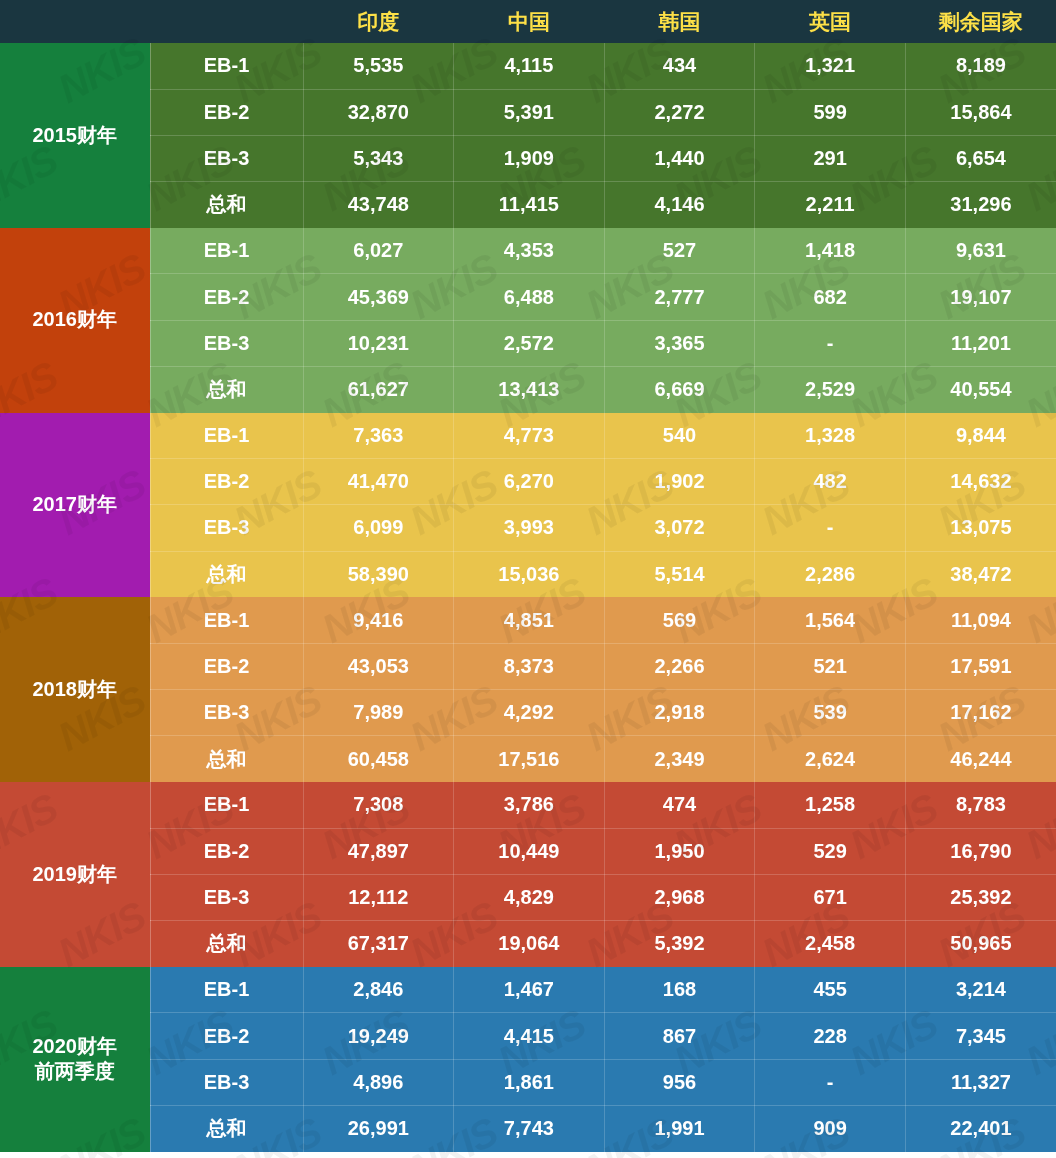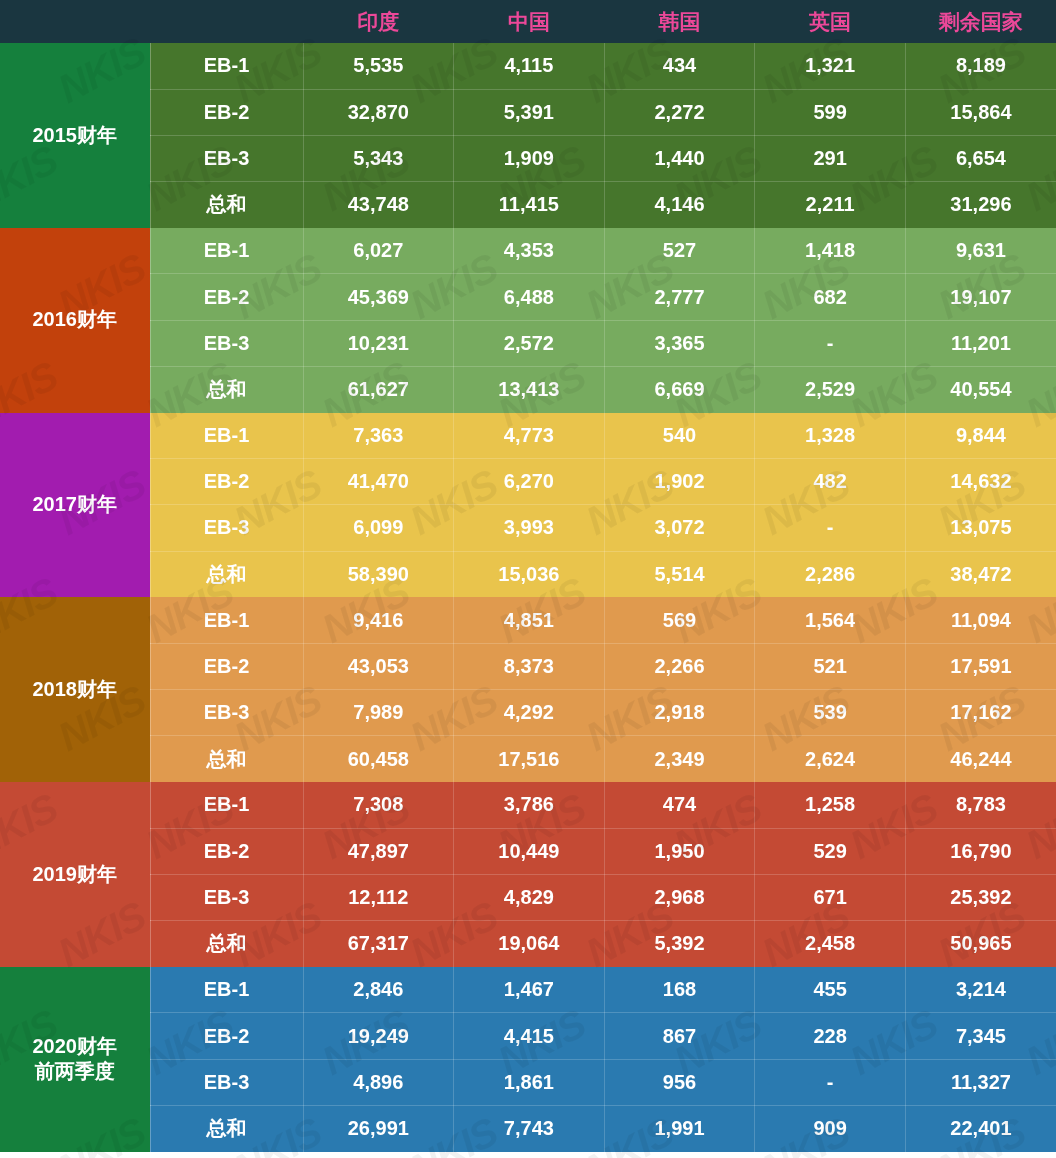--- a/index.html
+++ b/index.html
@@ -43,21 +43,21 @@
     width:1056px;
     border-collapse:collapse;
     table-layout:fixed;
   }
   table.grid col.c-year { width:150px; }
   table.grid col.c-cat  { width:153px; }
   table.grid col.c-dat  { width:150.6px; }
 
   thead th {
     background:#1a3640;
-    color:#ec4899;
+    color:#fde047;
     height:43px;
     font-size:21px;
     font-weight:bold;
     text-align:center;
     vertical-align:middle;
     padding:0;
     border:none;
   }
   thead th.blank { background:#1a3640; }
 

